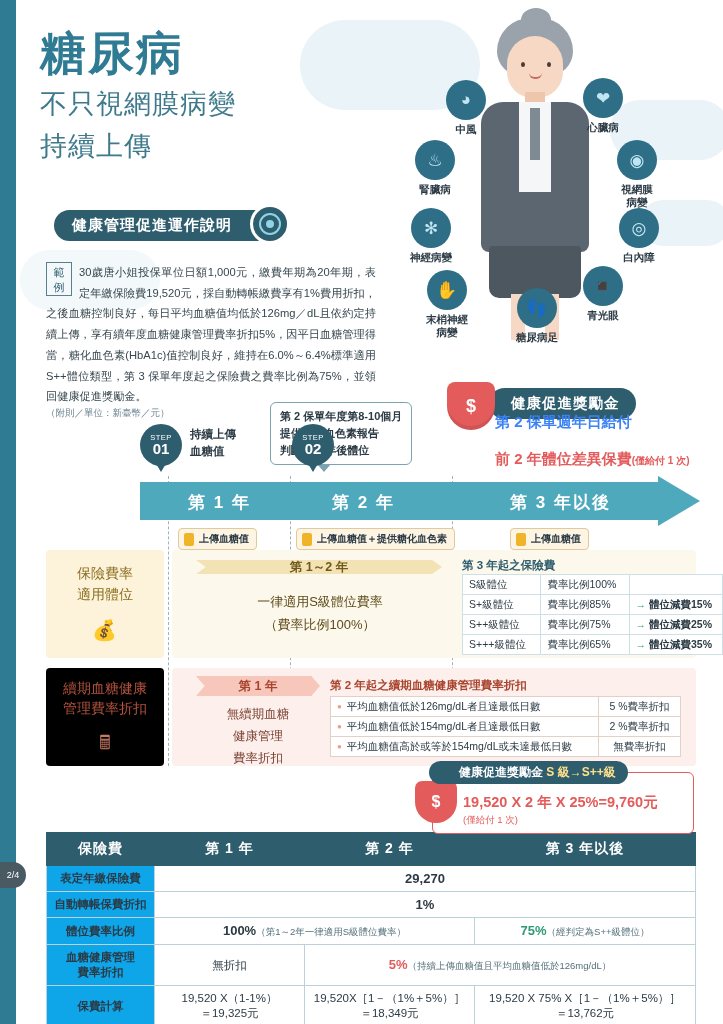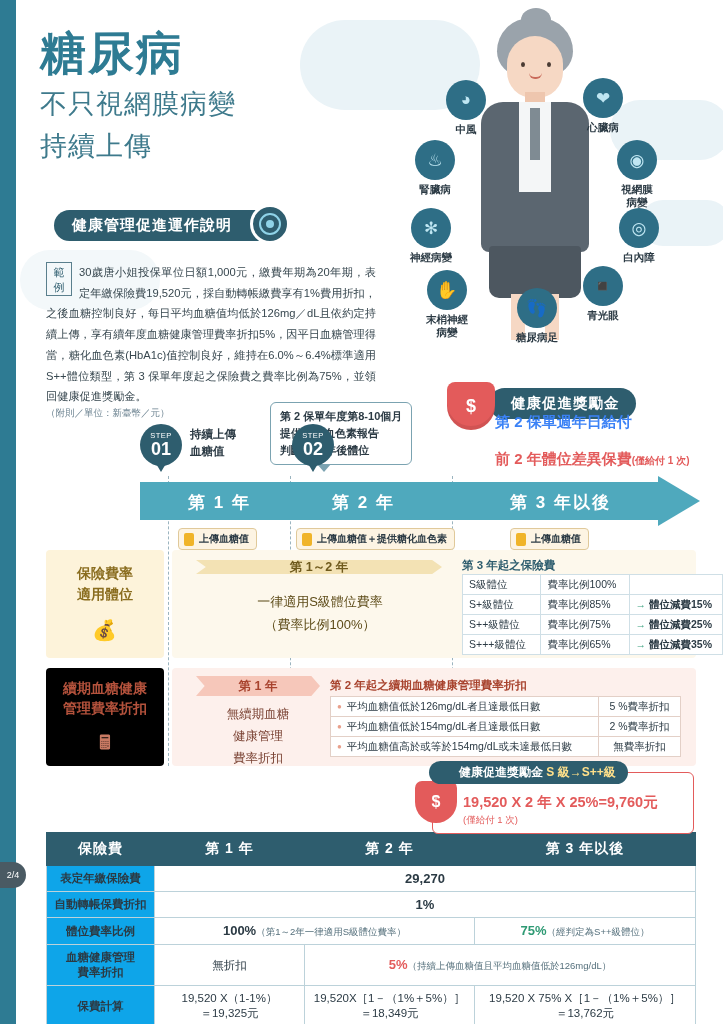--- a/index.html
+++ b/index.html
@@ -80,21 +80,21 @@
   .reward-l2 { position:absolute; left:40px; top:62px; color:#e35b5b; font-size:15px; font-weight:bold; white-space:nowrap;}
   .reward-l2 small { font-size: 10px; color:#e35b5b; }
 
   
   .step { position:absolute; z-index: 7; }
   .step-pin { width: 42px; height: 42px; border-radius: 50%; background:#2e5d6e; color:#fff;
      display:flex; flex-direction:column; align-items:center; justify-content:center; line-height:1; }
   .step-pin:after { content:''; position:absolute; left:15px; top:38px; border-left:6px solid transparent;
      border-right:6px solid transparent; border-top:10px solid #2e5d6e;}
   .step-pin .s1 { font-size: 7.5px; letter-spacing:.5px;}
-  .step-pin .s2 { font-size: 18px; font-weight:bold; }
+  .step-pin .s2 { font-size: 15px; font-weight:bold; }
   .step-txt { position:absolute; left:50px; top:2px; font-size:11.5px; color:#2b3a44; line-height:1.5; white-space:nowrap; font-weight:600;}
 
   .step2-box { position:absolute; left:270px; top:402px; border:1px solid #7ba3b1; border-radius:6px;
     background:#fff; padding:5px 9px; font-size:11px; line-height:1.55; z-index:6; color:#2b3a44; font-weight:600;}
   .step2-box:after { content:''; position:absolute; left:46px; bottom:-8px; border-left:7px solid transparent;
     border-right:7px solid transparent; border-top:8px solid #7ba3b1;}
 
   
   .year-arrow { position:absolute; left:140px; top:482px; width:560px; height:38px; z-index:5; }
   .ya-body { position:absolute; left:0; top:0; width:520px; height:38px; background:#4fa9bd; }
@@ -104,21 +104,21 @@
 
   .upload-chip { position:absolute; z-index:6; background:#fdf4e3; border:1px solid #e0c99a; border-radius:4px;
     font-size:10px; color:#2b3a44; padding:3px 7px 3px 20px; white-space:nowrap; font-weight:600;}
   .upload-chip:before { content:''; position:absolute; left:5px; top:4px; width:10px; height:13px;
      background:#f0b429; border-radius:2px;}
 
   .vline { position:absolute; border-left:1px dashed #9bb4bf; z-index:4; }
 
   
   .rowlabel { position:absolute; z-index:6; border-radius:4px; display:flex; align-items:center;
-     justify-content:center; text-align:center; font-size:14px; font-weight:bold; line-height:1.45; }
+     justify-content:center; text-align:center; font-size:14px; font-weight:normal; line-height:1.45; }
   .lbl-yellow { background:#fdf3da; color:#8a6d1f; }
   .lbl-pink { background:#000000; color:#b4523c; }
 
   .panel { position:absolute; z-index:5; border-radius:4px; }
   .panel-yellow { background:#fdf8ec; }
   .panel-pink { background:#fdf0ec; }
 
   .chev { position:absolute; z-index:6; background:#f3e2b4; color:#6f5a1d; font-size:12.5px; font-weight:bold;
      display:flex; align-items:center; justify-content:center; }
   .chev-pink { background:#f6c7ba; color:#a8432e; }

